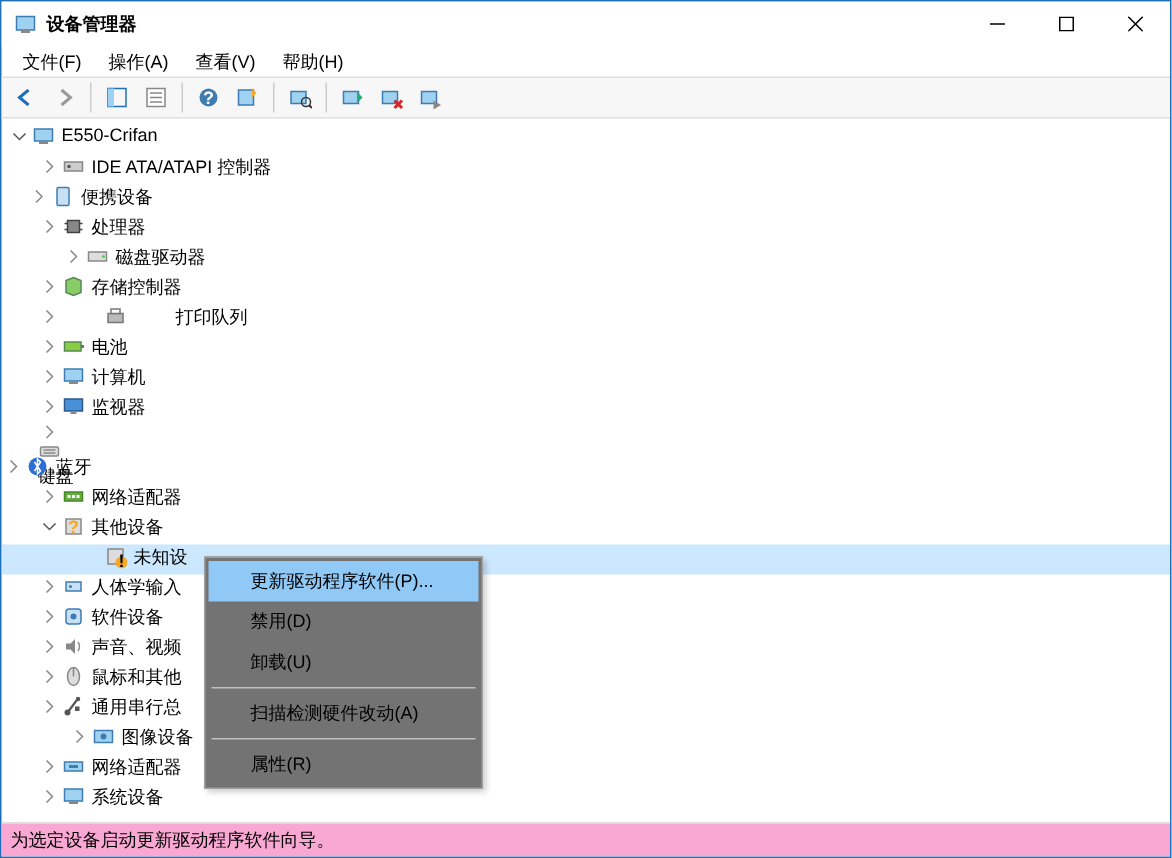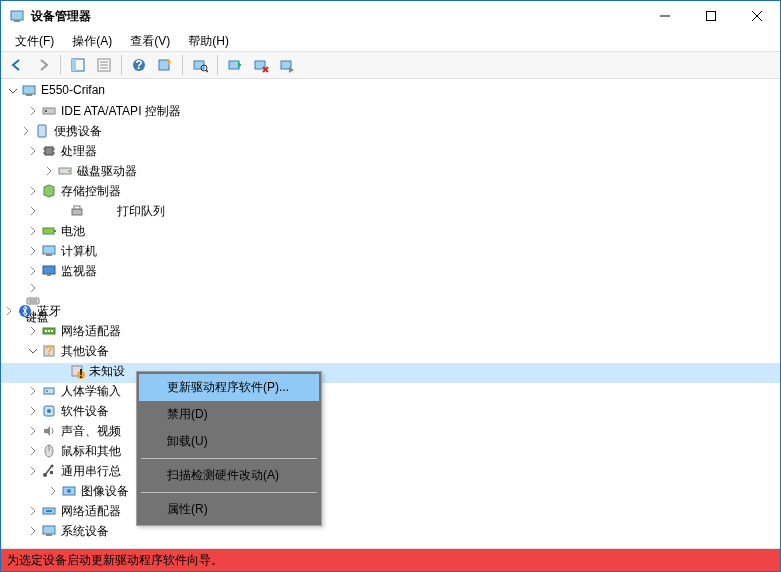--- a/index.html
+++ b/index.html
@@ -23,21 +23,21 @@
     .tree-node { display: flex; height: 20px; white-space: nowrap; cursor: pointer; padding-right: 4px; }
     .tree-node.selected { background: #cce8ff; }
     .expander { width: 16px; height: 16px; display: flex; align-items: center; justify-content: center; font-size: 10px; color: #666; }
     .node-icon { width: 16px; height: 16px; margin-right: 4px; display: flex; align-items: center; justify-content: center; }
     
     .context-menu { position: absolute; background: #737373; border: 1px solid #a0a0a0; box-shadow: 2px 2px 4px rgba(0,0,0,0.2); padding: 2px; z-index: 100; min-width: 186px; }
     .ctx-item { padding: 5px 20px 5px 28px; cursor: pointer; }
     .ctx-item.highlighted { background: #90c8f6; }
     .ctx-sep { height: 1px; background: #c0c0c0; margin: 3px 2px; }
     
-    .statusbar { height: 22px; display: flex; align-items: center; padding-left: 6px; background: #ef4444; }
+    .statusbar { height: 22px; display: flex; align-items: center; padding-left: 6px; background: #f9a8d4; }
     
     
     .tree::-webkit-scrollbar { width: 17px; }
     .tree::-webkit-scrollbar-track { background: #f0f0f0; }
     .tree::-webkit-scrollbar-thumb { background: #c0c0c0; border: 1px solid #a0a0a0; }
     .tree::-webkit-scrollbar-button { height: 17px; background: #f0f0f0; border: 1px solid #c0c0c0; }
     
     svg { display: block; }
   </style>
 </head>

